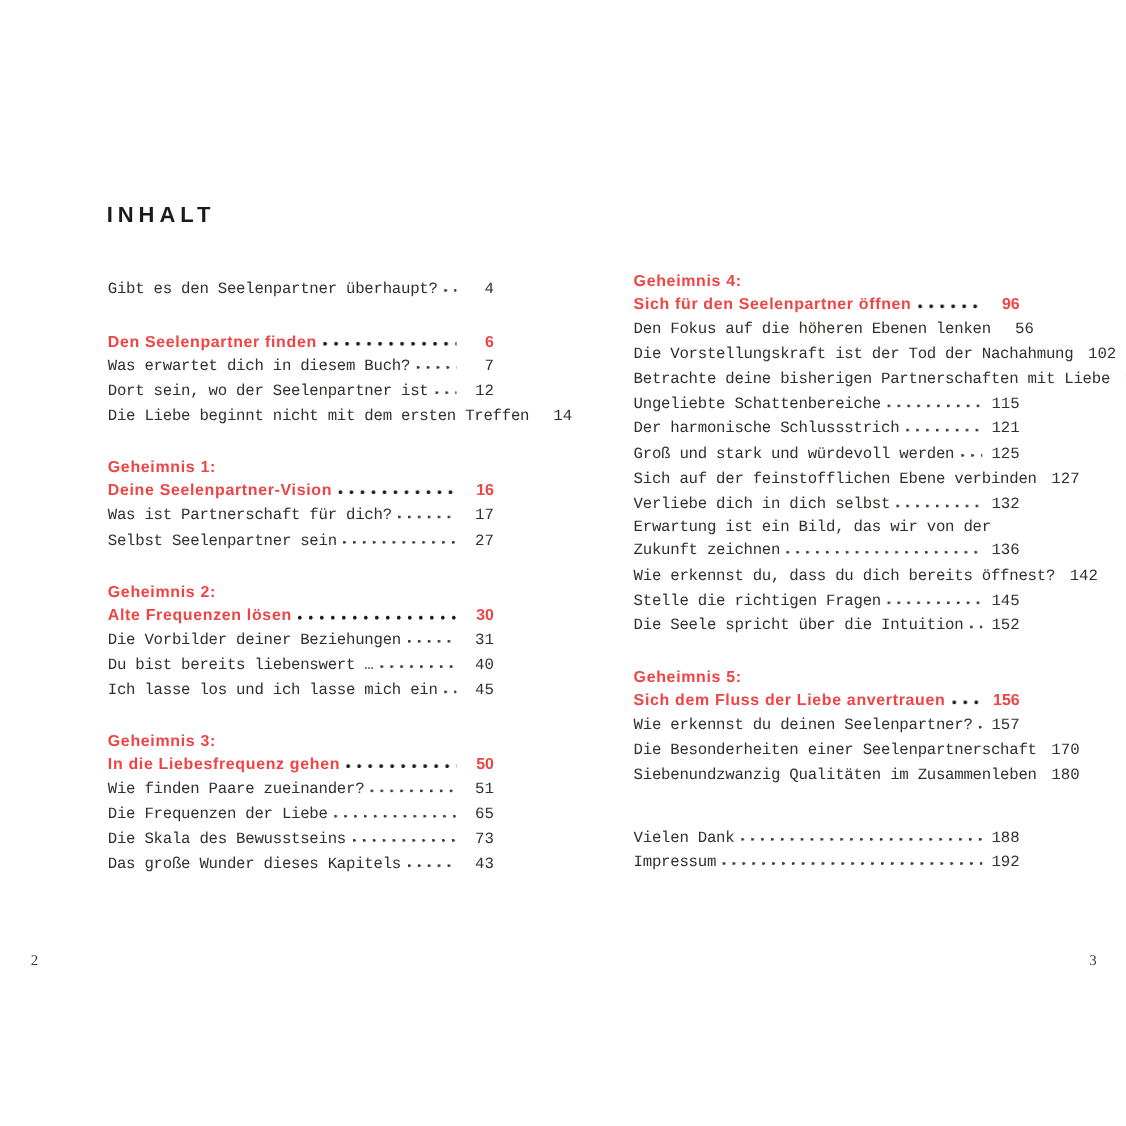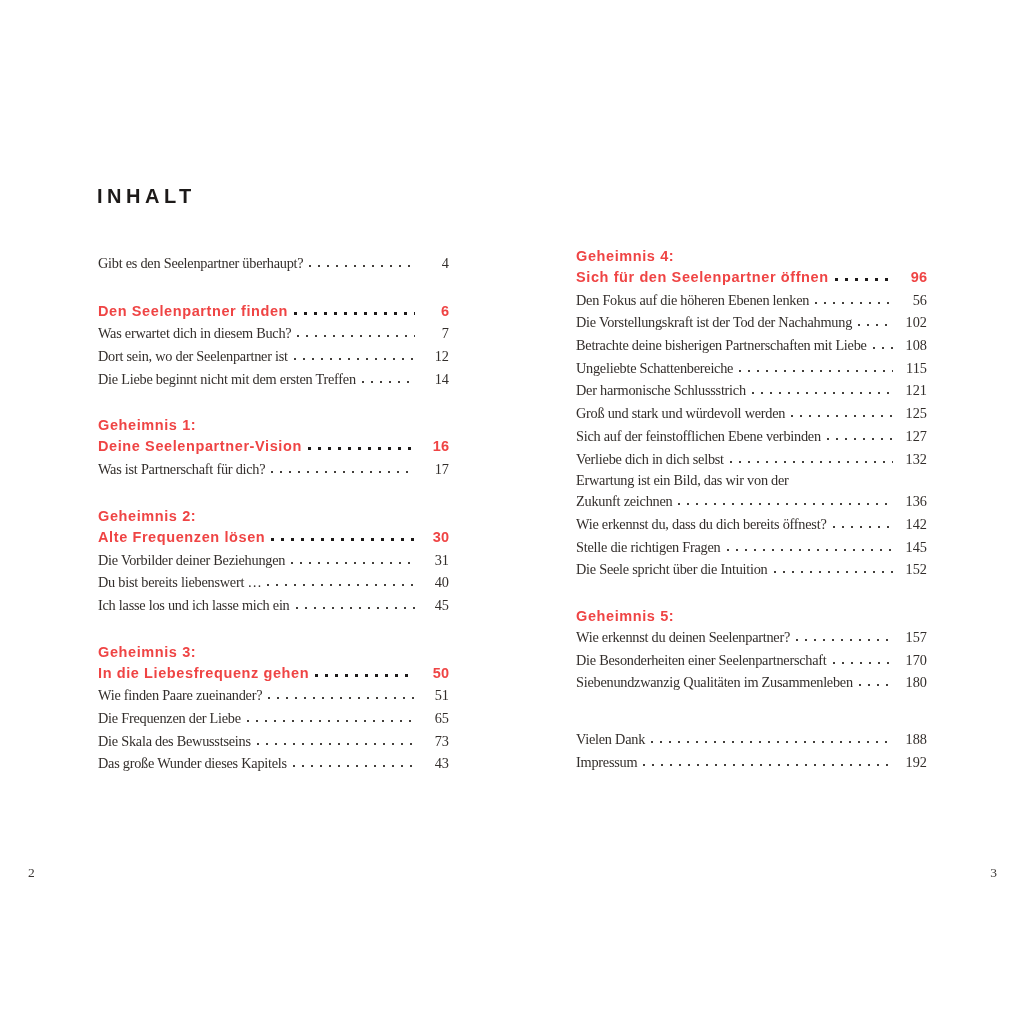--- a/index.html
+++ b/index.html
@@ -61,21 +61,21 @@
     background-position: left bottom;
   }
   .pagenum {
     flex: 0 0 28px;
     text-align: right;
     white-space: nowrap;
   }
 
   
   .row.entry, .row.entry .pre-line {
-    font-family: Liberation Serif, serif;
+    font-family: Liberation Mono, monospace;
     font-size: 14.3px;
     letter-spacing: -0.25px;
     color: #332e2b;
   }
   .row.entry .pagenum { letter-spacing: 0; }
 
   
   .row.chapter, .row.chapter .pre-line {
     font-family: "Liberation Sans", sans-serif;
     font-weight: bold;
@@ -150,20 +150,27 @@
           <span class="pagenum">16</span>
         </div>
       </div>
       <div class="row entry">
         <div class="dot-line">
           <span class="label">Was ist Partnerschaft für dich?</span>
           <span class="leader"></span>
           <span class="pagenum">17</span>
         </div>
       </div>
+      <div class="row entry">
+        <div class="dot-line">
+          <span class="label">Selbst Seelenpartner sein</span>
+          <span class="leader"></span>
+          <span class="pagenum">27</span>
+        </div>
+      </div>
       <div class="row chapter gap-section">
         <div class="pre-line">Geheimnis 2:</div>
         <div class="dot-line">
           <span class="label">Alte Frequenzen lösen</span>
           <span class="leader"></span>
           <span class="pagenum">30</span>
         </div>
       </div>
       <div class="row entry">
         <div class="dot-line">
@@ -313,20 +320,25 @@
       </div>
       <div class="row entry">
         <div class="dot-line">
           <span class="label">Die Seele spricht über die Intuition</span>
           <span class="leader"></span>
           <span class="pagenum">152</span>
         </div>
       </div>
       <div class="row chapter gap-section">
         <div class="pre-line">Geheimnis 5:</div>
+        <div class="dot-line">
+          <span class="label">Sich dem Fluss der Liebe anvertrauen</span>
+          <span class="leader"></span>
+          <span class="pagenum">156</span>
+        </div>
       </div>
       <div class="row entry">
         <div class="dot-line">
           <span class="label">Wie erkennst du deinen Seelenpartner?</span>
           <span class="leader"></span>
           <span class="pagenum">157</span>
         </div>
       </div>
       <div class="row entry">
         <div class="dot-line">

